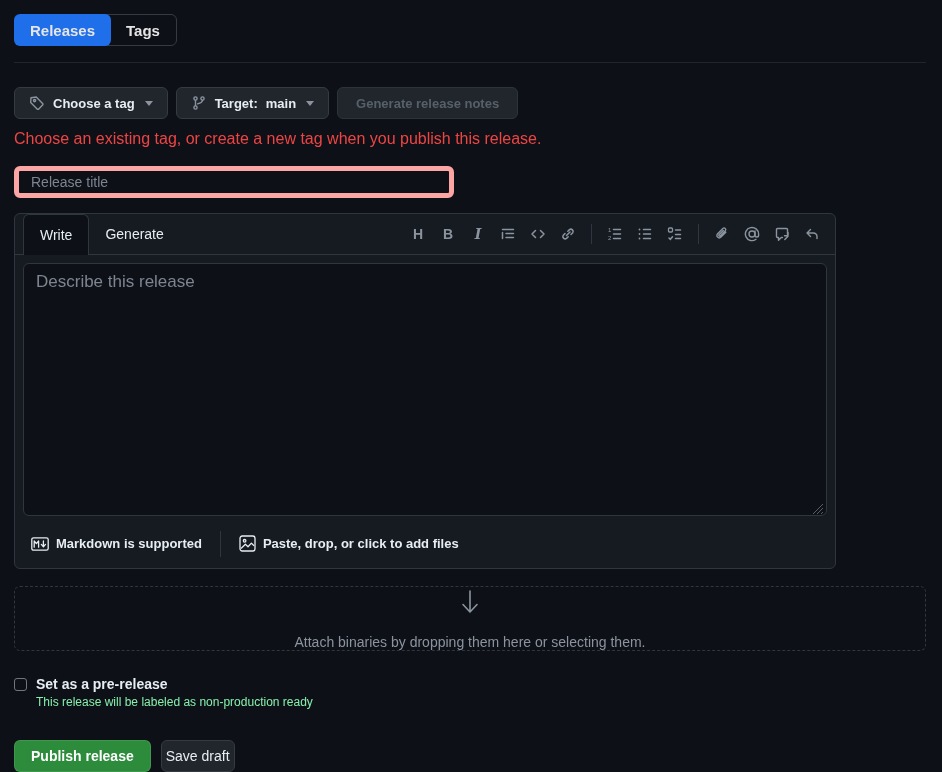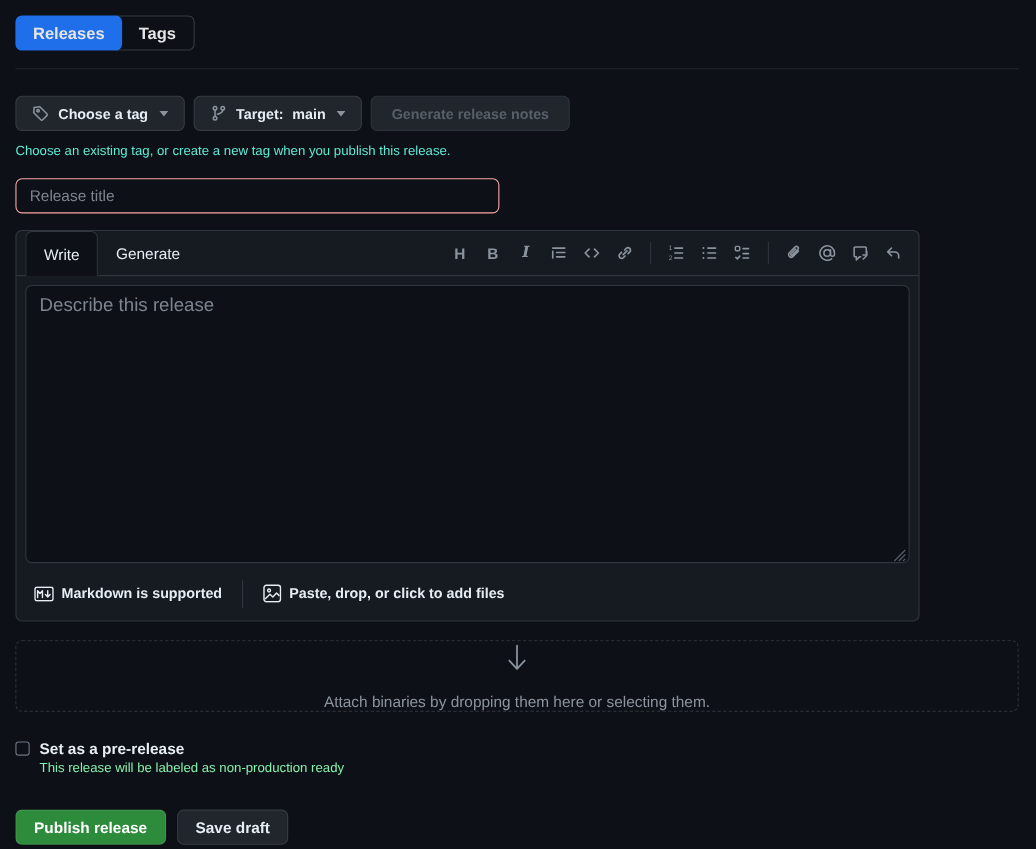--- a/index.html
+++ b/index.html
@@ -36,26 +36,26 @@
   .btn .muted-ic { color: #8b949e; display: flex; align-items: center; }
   .btn-disabled {
     background: #21262d; border: 1px solid #2d333b; color: #576069;
     cursor: default; padding: 0 18px;
   }
   .caret {
     width: 0; height: 0; border-left: 4px solid transparent;
     border-right: 4px solid transparent; border-top: 5px solid #8b949e;
     margin-left: 2px;
   }
-  .helper { margin-top: 11px; font-size: 12px; color: #5eead4; }
+  .helper { margin-top: 11px; font-size: 16px; color: #ef4444; }
 
   
   .title-input {
     margin-top: 18px; width: 440px; height: 32px; background: #0d1117;
-    border: 1px solid #fca5a5; border-radius: 6px; color: #e6edf3;
+    border: 5px solid #fca5a5; border-radius: 6px; color: #e6edf3;
     padding: 0 12px; font-size: 14px; outline: none;
     font-family: "Liberation Sans", "DejaVu Sans", sans-serif;
   }
   .title-input::placeholder { color: #7d8590; }
 
   
   .editor {
     margin-top: 15px; border: 1px solid #30363d; border-radius: 6px;
     background: #161b22; width: 822px;
   }
@@ -115,22 +115,22 @@
   .pre-desc { margin: 3px 0 0 22px; font-size: 12px; color: #86efac; }
 
   
   .actions { display: flex; gap: 10px; margin-top: 31px; }
   .btn-primary {
     height: 32px; padding: 0 16px; border-radius: 6px; border: 1px solid rgba(255,255,255,0.1);
     font-size: 14px; font-weight: 600; color: #ffffff; cursor: pointer;
     display: inline-flex; align-items: center;
   }
   .btn-secondary {
-    height: 32px; padding: 0 16px; border-radius: 6px; background: #21262d;
-    border: 1px solid #363b42; font-size: 14px; font-weight: 700; color: #e6edf3;
+    height: 32px; padding: 0 4px; border-radius: 6px; background: #21262d;
+    border: 1px solid #363b42; font-size: 14px; font-weight: 400; color: #e6edf3;
     cursor: pointer; display: inline-flex; align-items: center;
   }
   svg { display: block; }
 </style>
 </head>
 <body>
 
 <div class="page">
 
   

